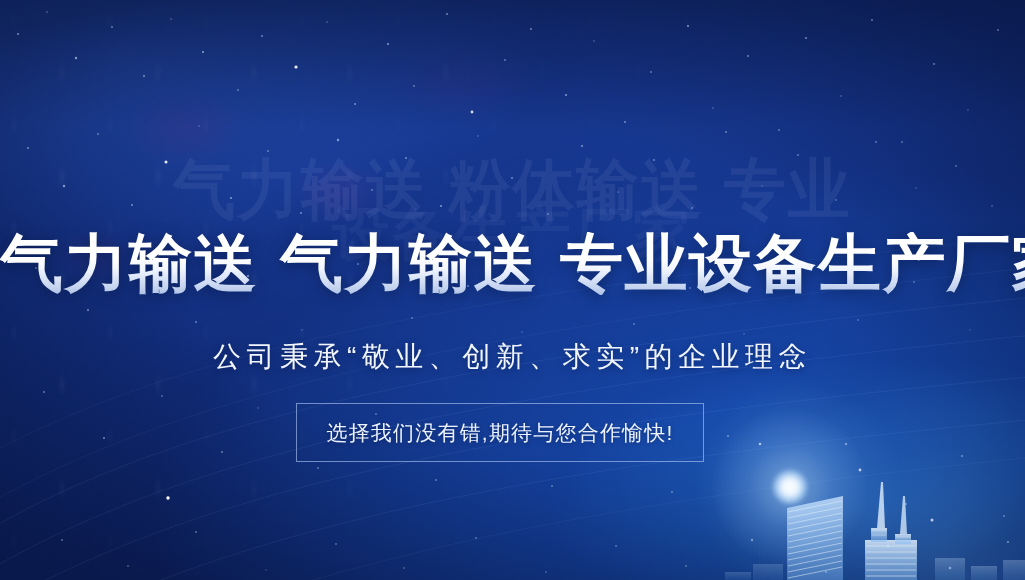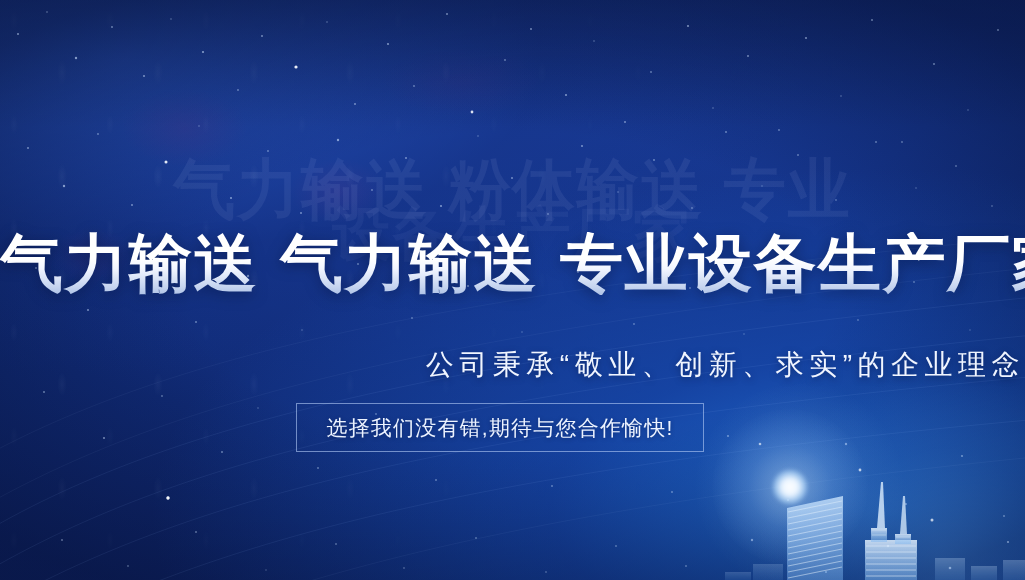--- a/index.html
+++ b/index.html
@@ -153,37 +153,36 @@
     color: transparent;
     -webkit-text-fill-color: transparent;
     filter: drop-shadow(0 3px 7px rgba(6,20,64,0.55));
   }
   .headline .sep { display: inline-block; width: 22px; }
 
   .subtitle {
     position: absolute;
     left: 0; right: 0;
     top: 339px;
-    text-align: right;
+    text-align: center;
     font-size: 28px;
     line-height: 1.25;
     font-weight: normal;
     letter-spacing: 5.5px;
     color: #f0f5ff;
     white-space: nowrap;
     text-shadow: 0 2px 6px rgba(6,20,64,0.5);
-    margin-top: 8px;
   }
 
   .cta-box {
     position: absolute;
     left: 296px;
     top: 403px;
     width: 408px;
-    height: 49px;
+    height: 59px;
     box-sizing: border-box;
     border: 1px solid rgba(176,200,244,0.62);
     display: flex;
     align-items: center;
     justify-content: center;
   }
   .cta-text {
     font-size: 21px;
     letter-spacing: 1.2px;
     color: #ecf3ff;

